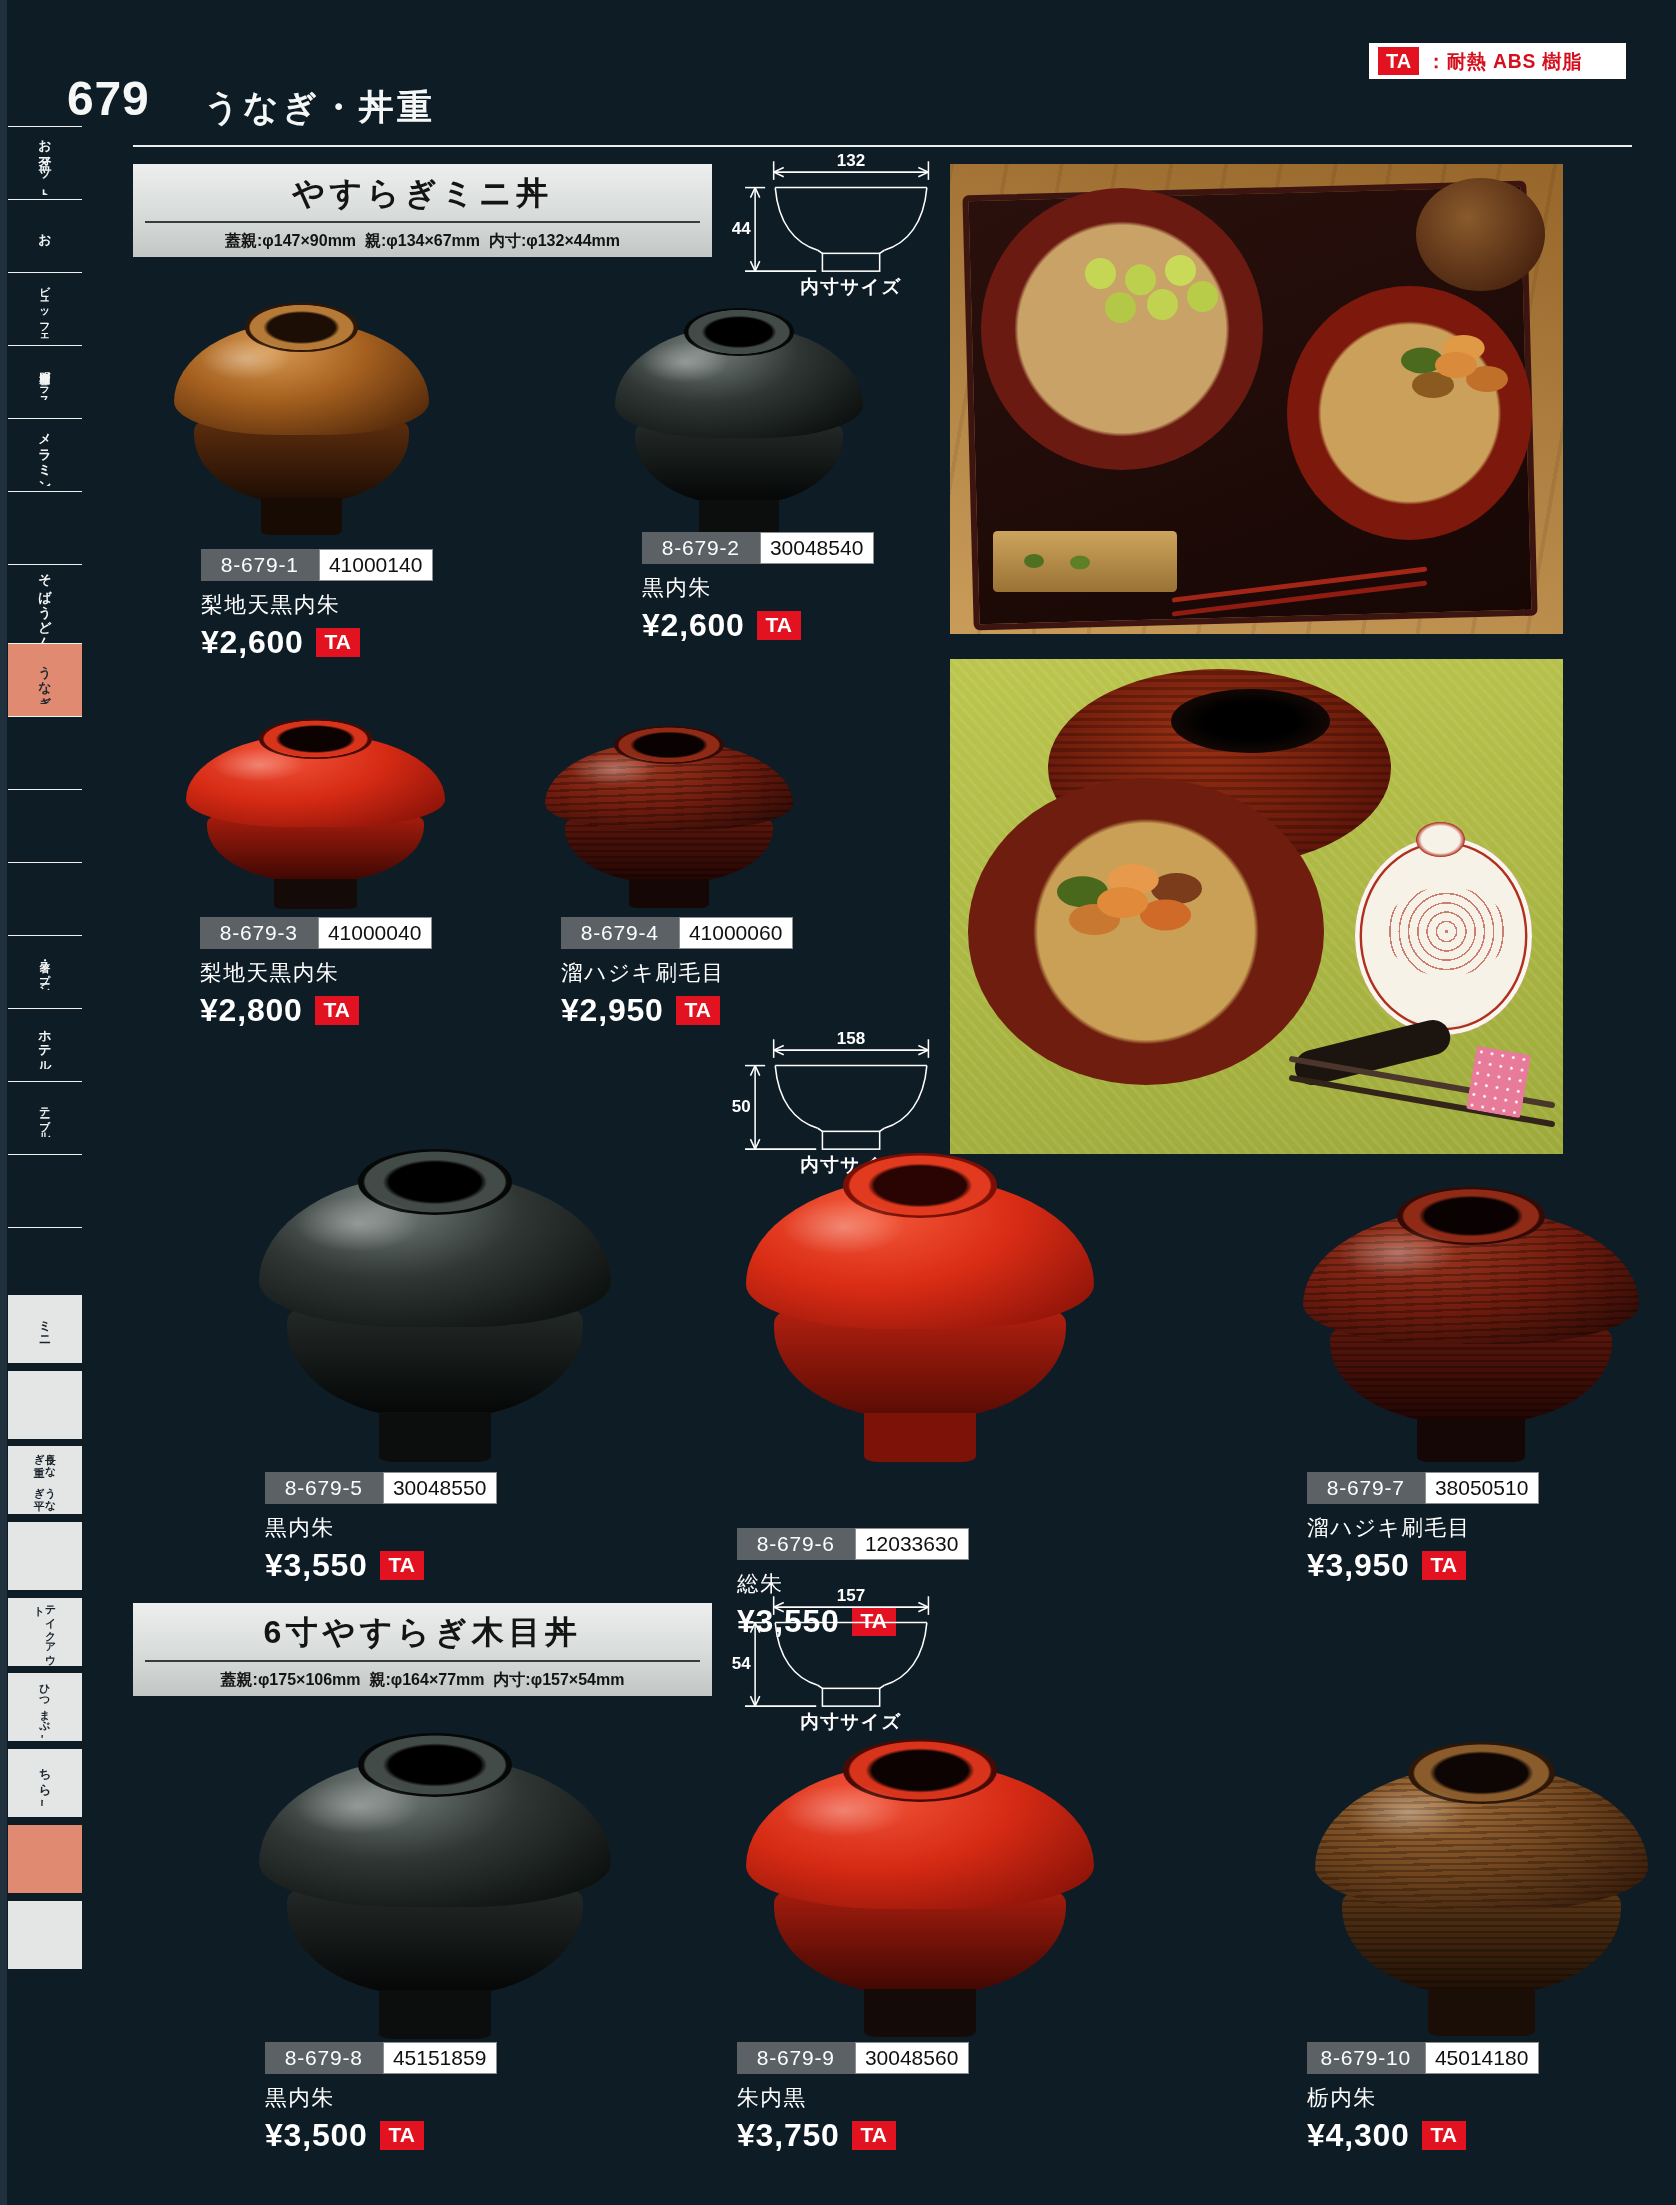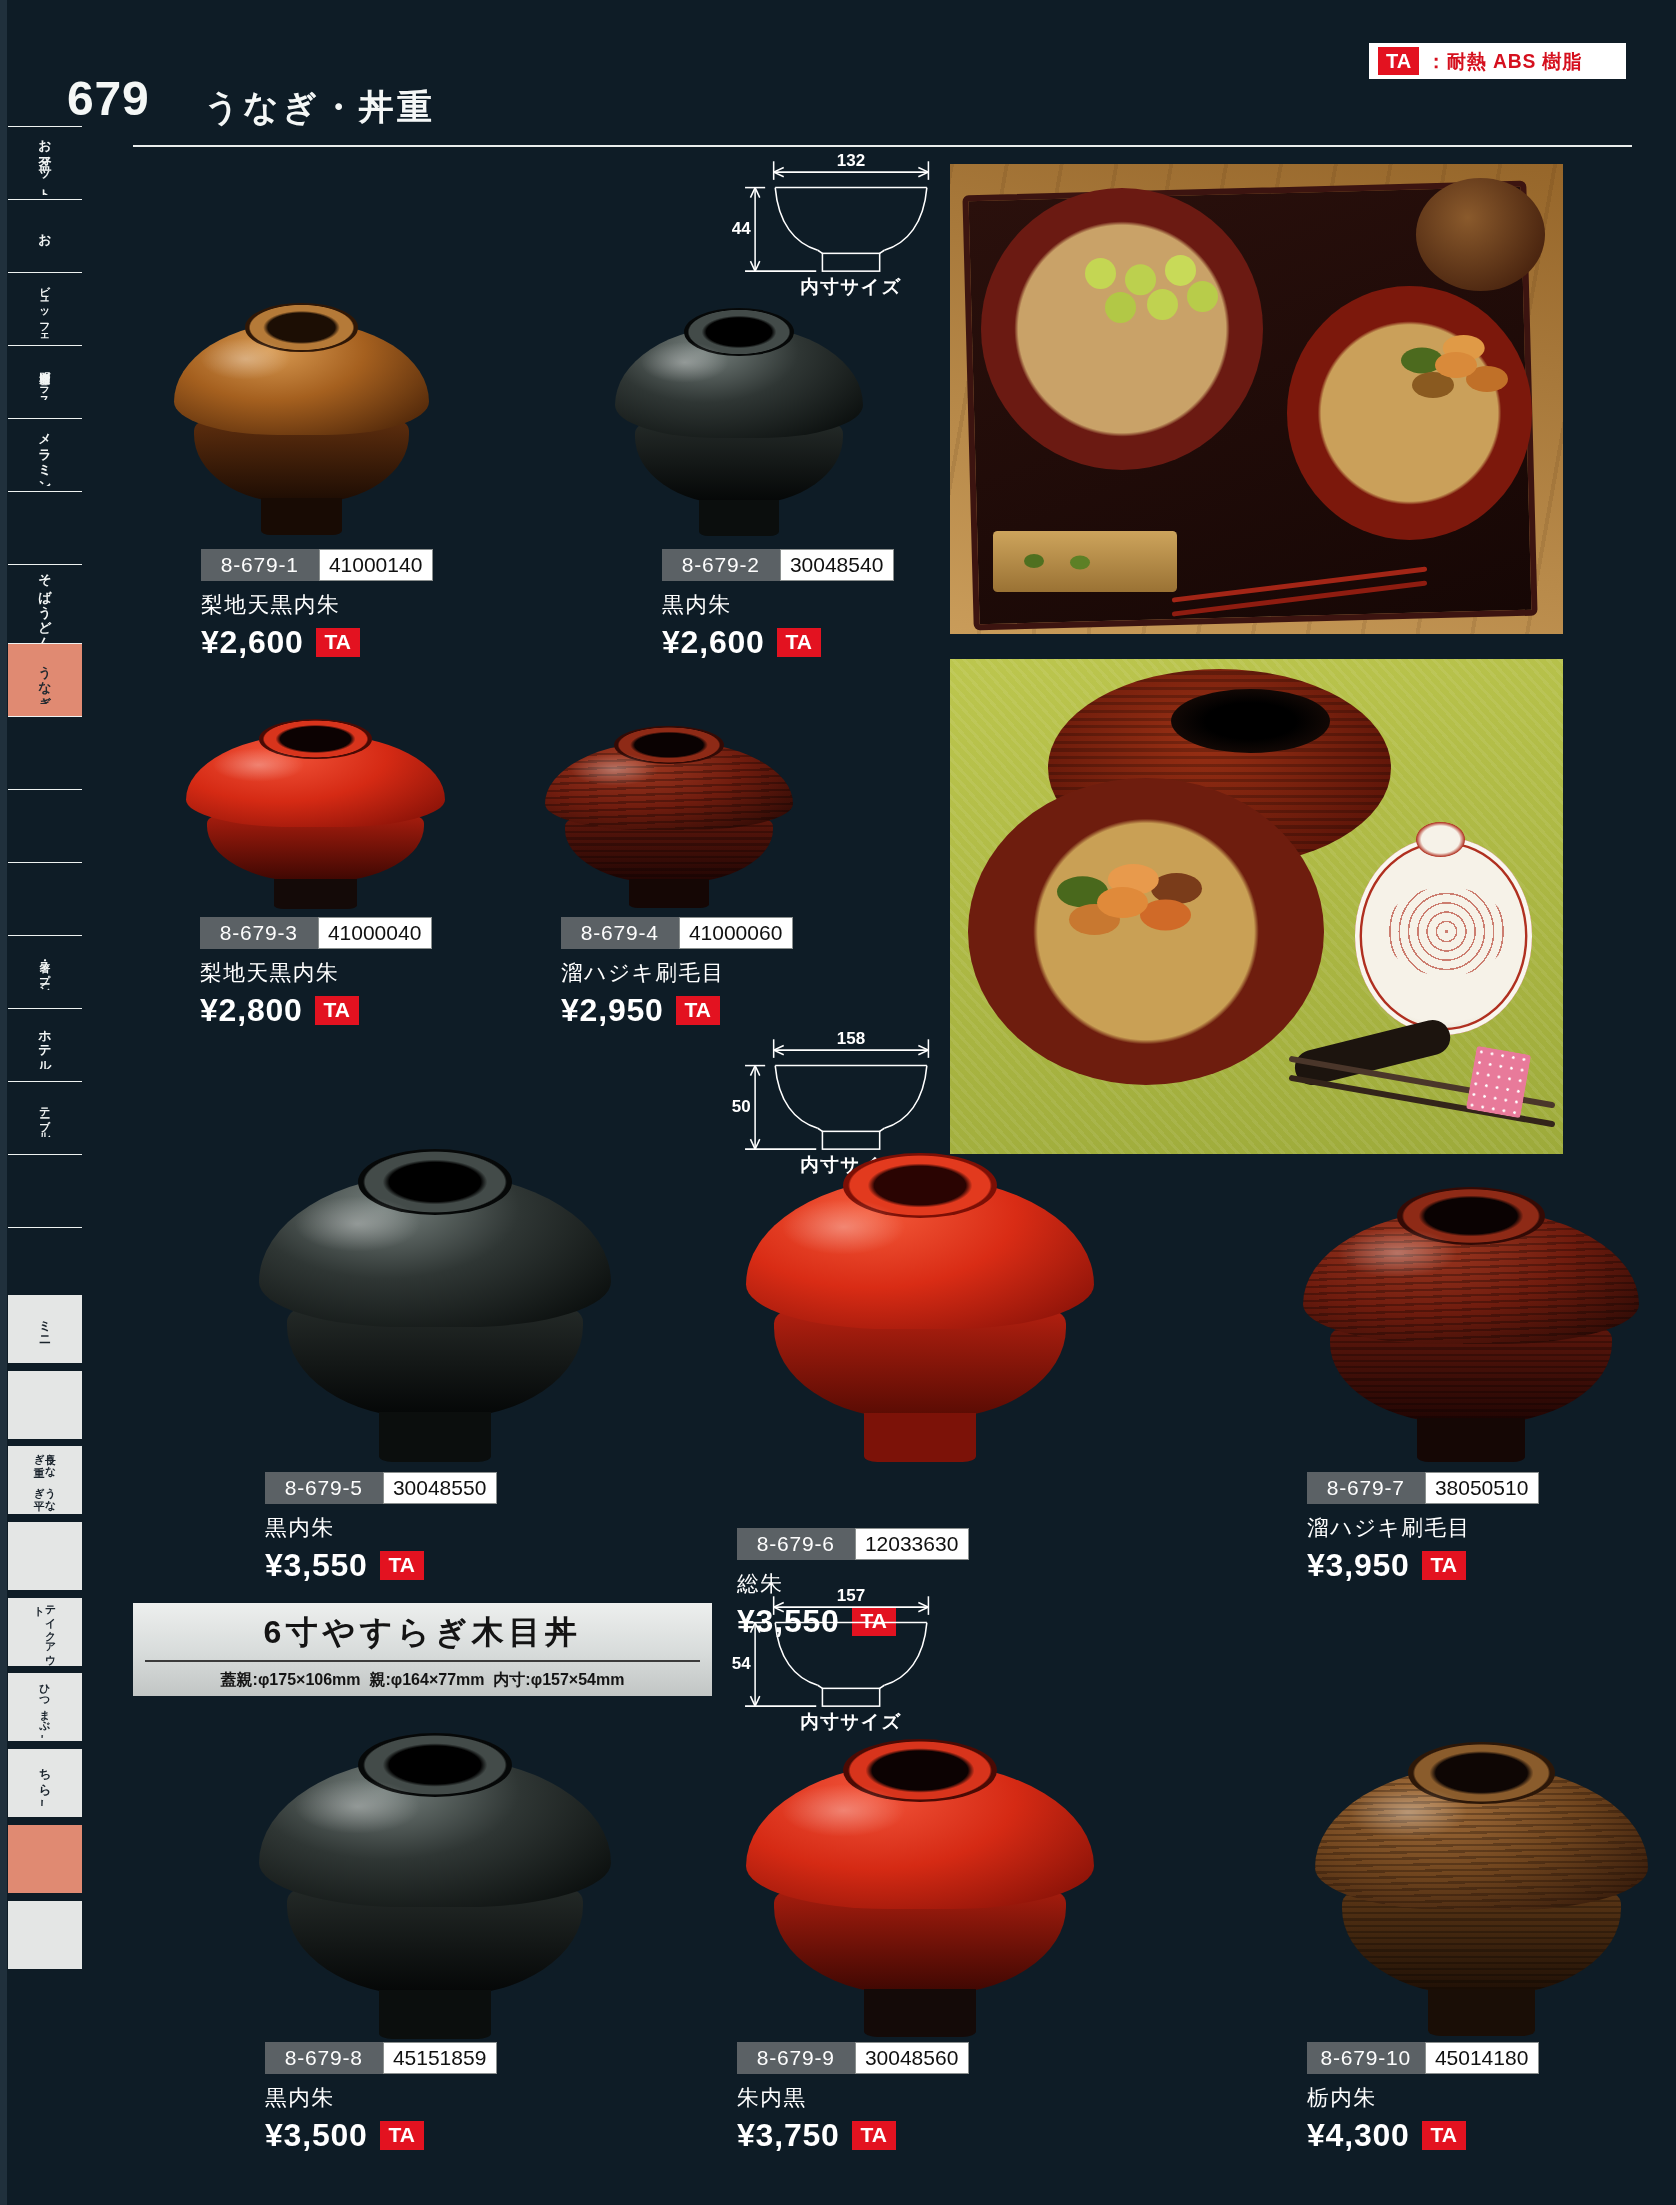--- a/index.html
+++ b/index.html
@@ -284,20 +284,25 @@
         </span>
       </div>
     <div class="tab">
         <span class="tabtxt">
           <span class="col">柳川</span>
           <span class="col"></span>
         </span>
       </div>
   </div>
 
+  <div class="secbox" style="left:133px;top:164px;">
+    <div class="sectitle">やすらぎミニ丼</div>
+    <div class="secline"></div>
+    <div class="secdims">蓋親:φ147×90mm  親:φ134×67mm  内寸:φ132×44mm</div>
+  </div>
   <svg class="diagram" style="left:731px;top:152px;" viewBox="0 0 275 190">
     <line x1="55" y1="12" x2="55" y2="36"></line>
       <line x1="255" y1="12" x2="255" y2="36"></line>
     <line x1="55" y1="26" x2="255" y2="26"></line>
     <path d="M55 26 L68 20 M55 26 L68 32 M255 26 L242 20 M255 26 L242 32"></path>
     <text x="155" y="18" text-anchor="middle">132</text>
     <line x1="57" y1="46" x2="253" y2="46"></line>
     <path d="M57 46 C61 92,82 118,112 127"></path>
     <path d="M253 46 C249 92,228 118,198 127"></path>
     <path d="M112 127 L118 131 M198 127 L192 131"></path>
@@ -370,21 +375,21 @@
     <div class="badges">
         <span class="pcode">8-679-1</span>
         <span class="pnum">41000140</span>
       </div>
     <div class="pname">梨地天黒内朱</div>
     <div class="priceline">
         <span class="pprice">¥2,600</span>
         <span class="ta-chip">TA</span>
       </div>
   </div>
-  <div class="plabel" style="left:642px;top:549px;margin-left:20px;">
+  <div class="plabel" style="left:642px;top:532px;">
     <div class="badges">
         <span class="pcode">8-679-2</span>
         <span class="pnum">30048540</span>
       </div>
     <div class="pname">黒内朱</div>
     <div class="priceline">
         <span class="pprice">¥2,600</span>
         <span class="ta-chip">TA</span>
       </div>
   </div>

